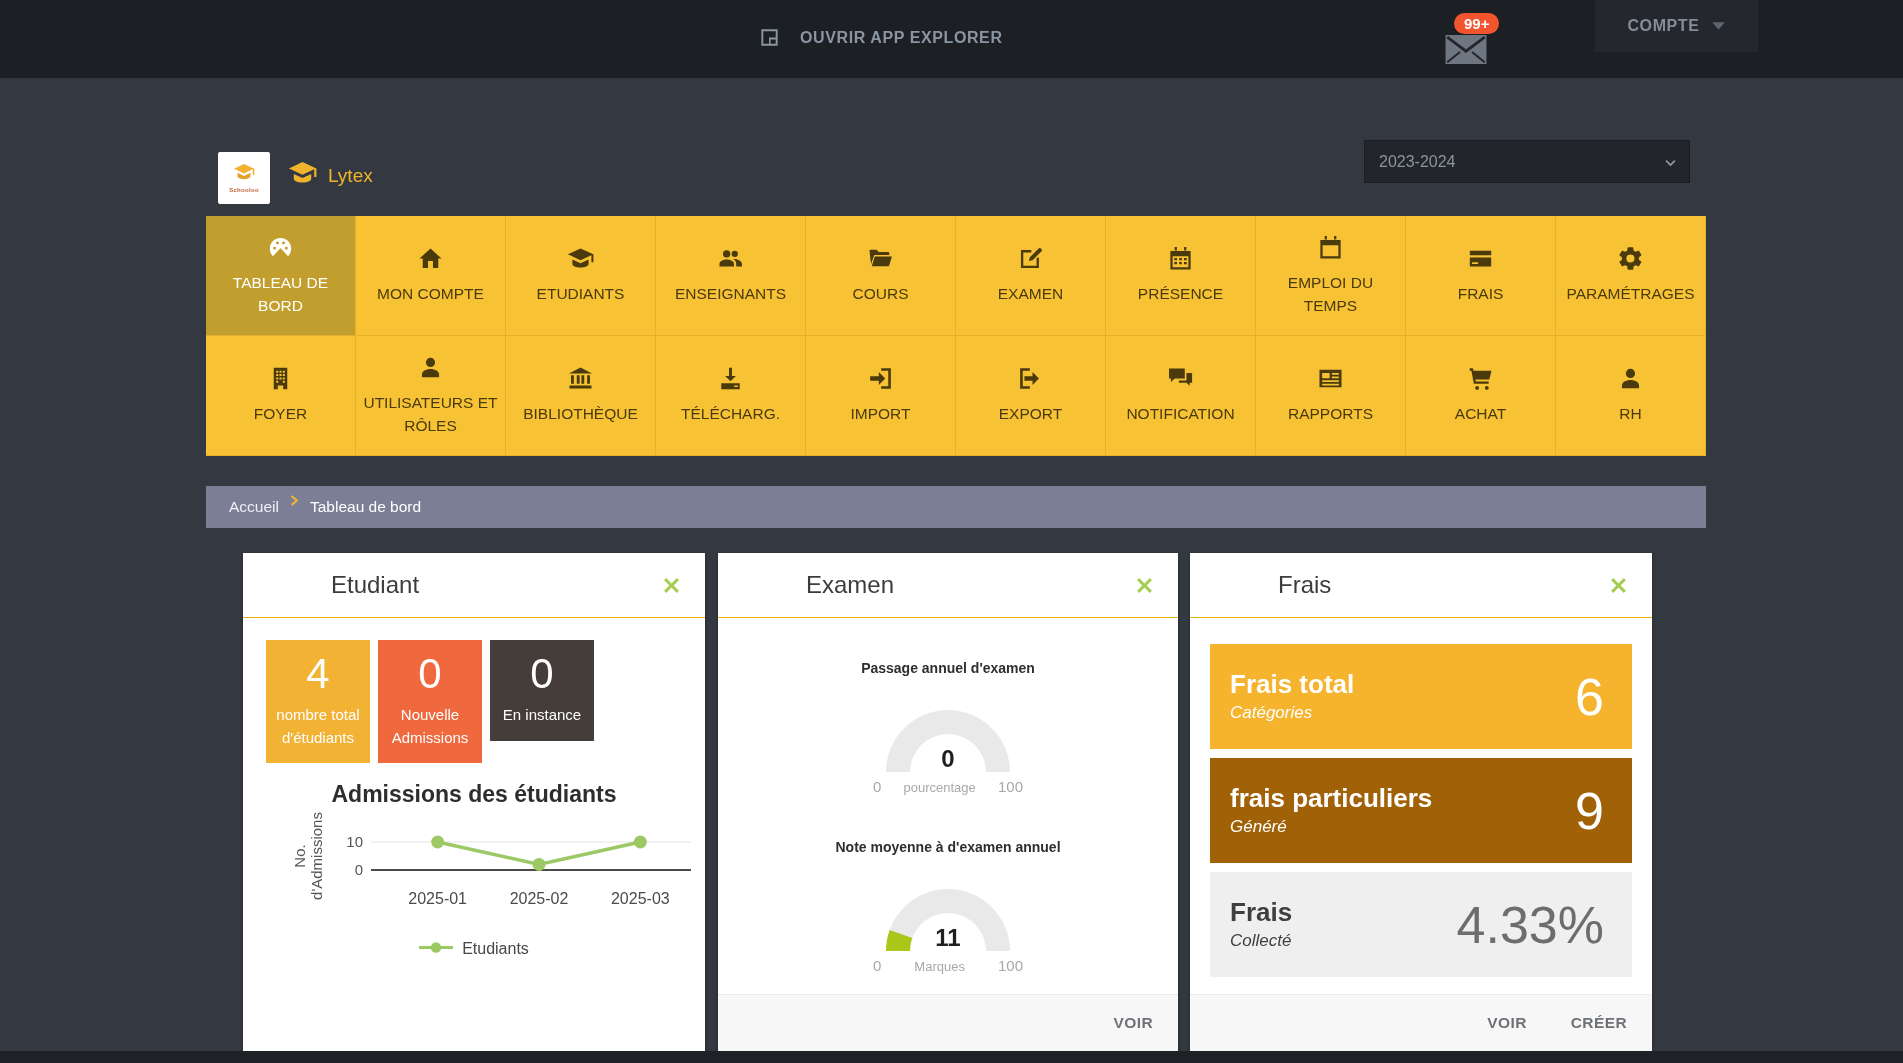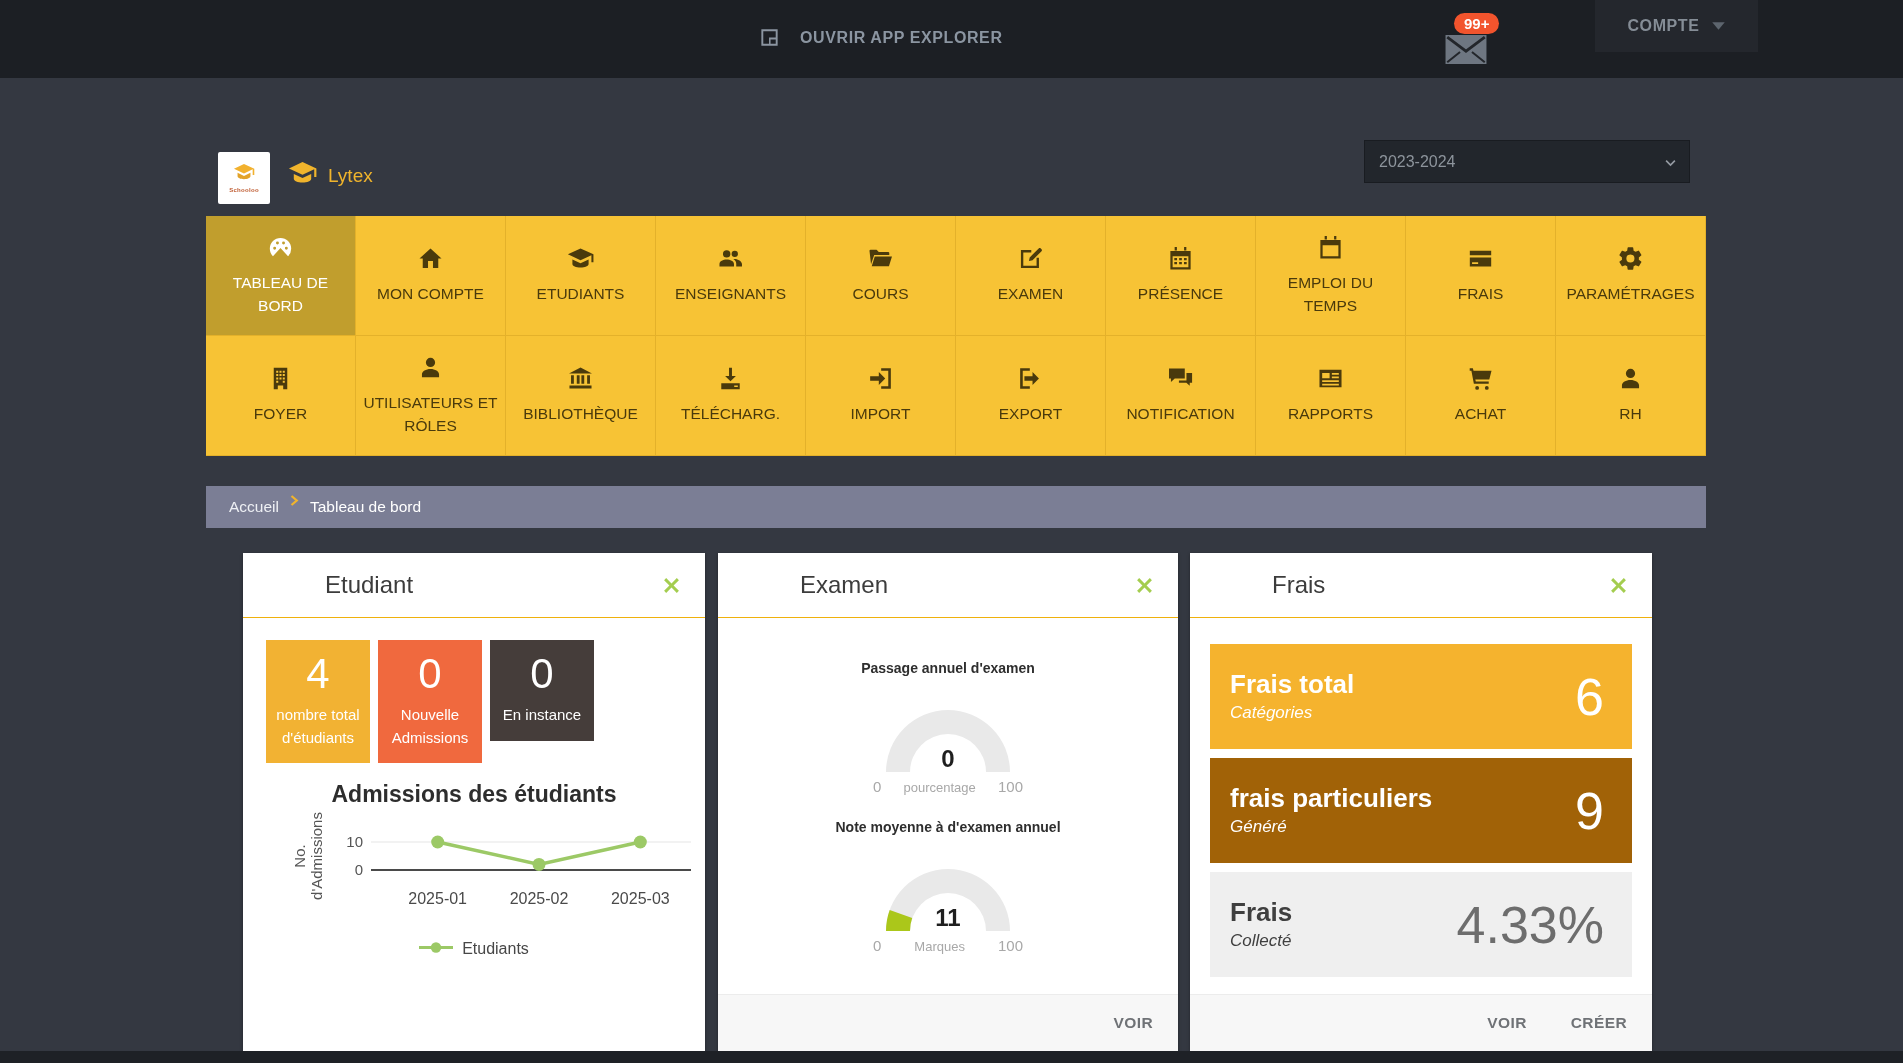--- a/index.html
+++ b/index.html
@@ -53,38 +53,38 @@
   .bc-sep{margin:0 11px;position:relative;top:-7px;display:inline-flex;}
   .bc-cur{color:#fff;}
 
   
   .card{position:absolute;top:553px;height:498px;background:#fff;overflow:hidden;
     box-shadow:0 1px 3px rgba(0,0,0,.35);}
   .card-student{left:243px;width:462px;}
   .card-exam{left:718px;width:460px;}
   .card-fees{left:1190px;width:462px;}
   .card-head{height:64px;border-bottom:1px solid #efb10c;display:flex;align-items:center;}
-  .card-head h2{margin:12px;font-size:24px;font-weight:400;color:#3c3c3c;padding-left:70px;flex:1;}
+  .card-head h2{margin:18px;font-size:24px;font-weight:400;color:#3c3c3c;padding-left:70px;flex:1;}
   .close{margin-right:24px;cursor:pointer;color:#a4cd4f;display:inline-flex;}
   .close svg{width:19px;height:19px;}
 
   
   .stats{display:flex;gap:8px;margin:22px 20px 0 23px;align-items:flex-start;}
   .stat{width:100px;color:#fff;text-align:center;padding:12px 2px 14px;}
   .stat-num{font-size:42px;line-height:1.05;}
   .stat-lbl{font-size:15px;line-height:1.5;margin-top:8px;}
   .chart-title{margin:18px 0 0;text-align:center;font-size:23px;color:#2d2d2d;font-weight:bold;}
   #admissions-chart{margin-top:4px;}
   .legend{display:flex;align-items:center;justify-content:center;gap:9px;margin-top:24px;
     font-size:16px;color:#474747;cursor:pointer;}
 
   
   .gauge-block{text-align:center;}
   .gauge-block.g1{margin-top:42px;}
-  .gauge-block.g2{margin-top:24px;}
+  .gauge-block.g2{margin-top:44px;}
   .gauge-title{font-size:14px;font-weight:bold;color:#2e2e2e;margin:0 0 6px;}
   .gauge-labels{width:190px;margin:-4px auto 0;display:flex;justify-content:space-between;
     align-items:baseline;padding:0 20px;box-sizing:border-box;font-size:15px;color:#a8a8a8;}
   .gauge-unit{font-size:13px;}
 
   
   .fees-tiles{margin:26px 20px 0;}
   .fee-tile{height:105px;margin-bottom:9px;display:flex;align-items:center;
     padding:0 28px 0 20px;box-sizing:border-box;}
   .fee-info{flex:1;}

